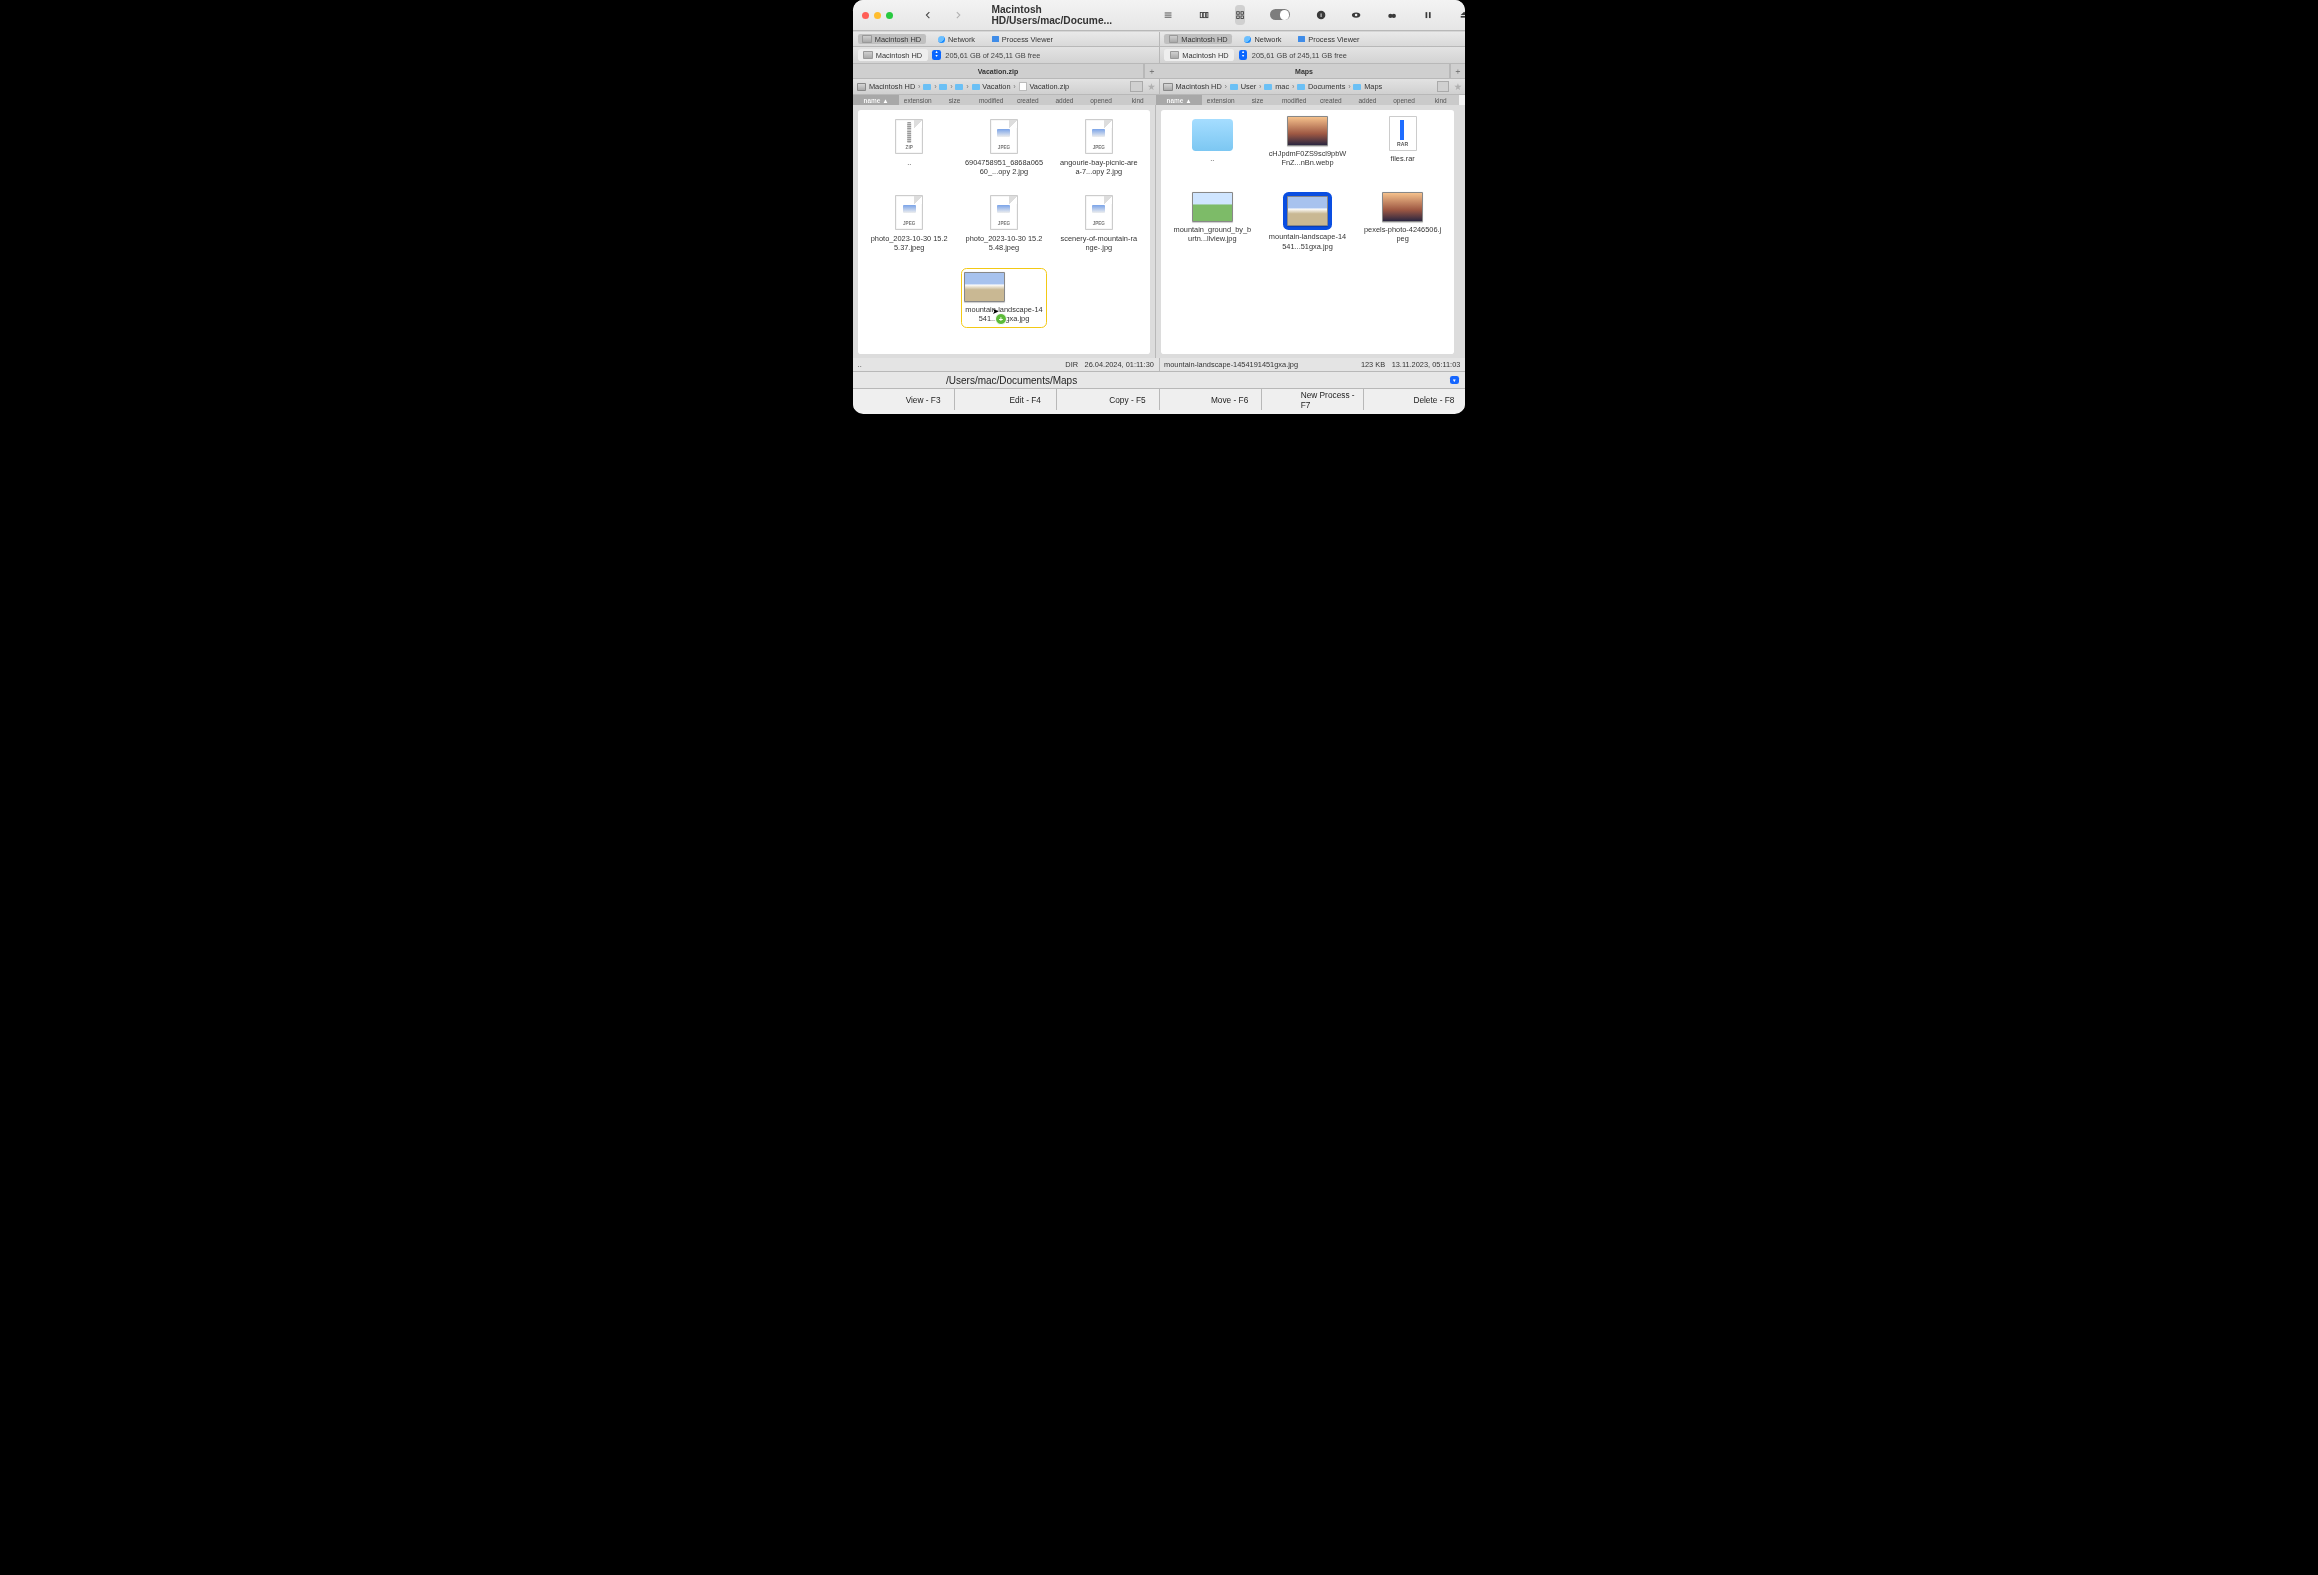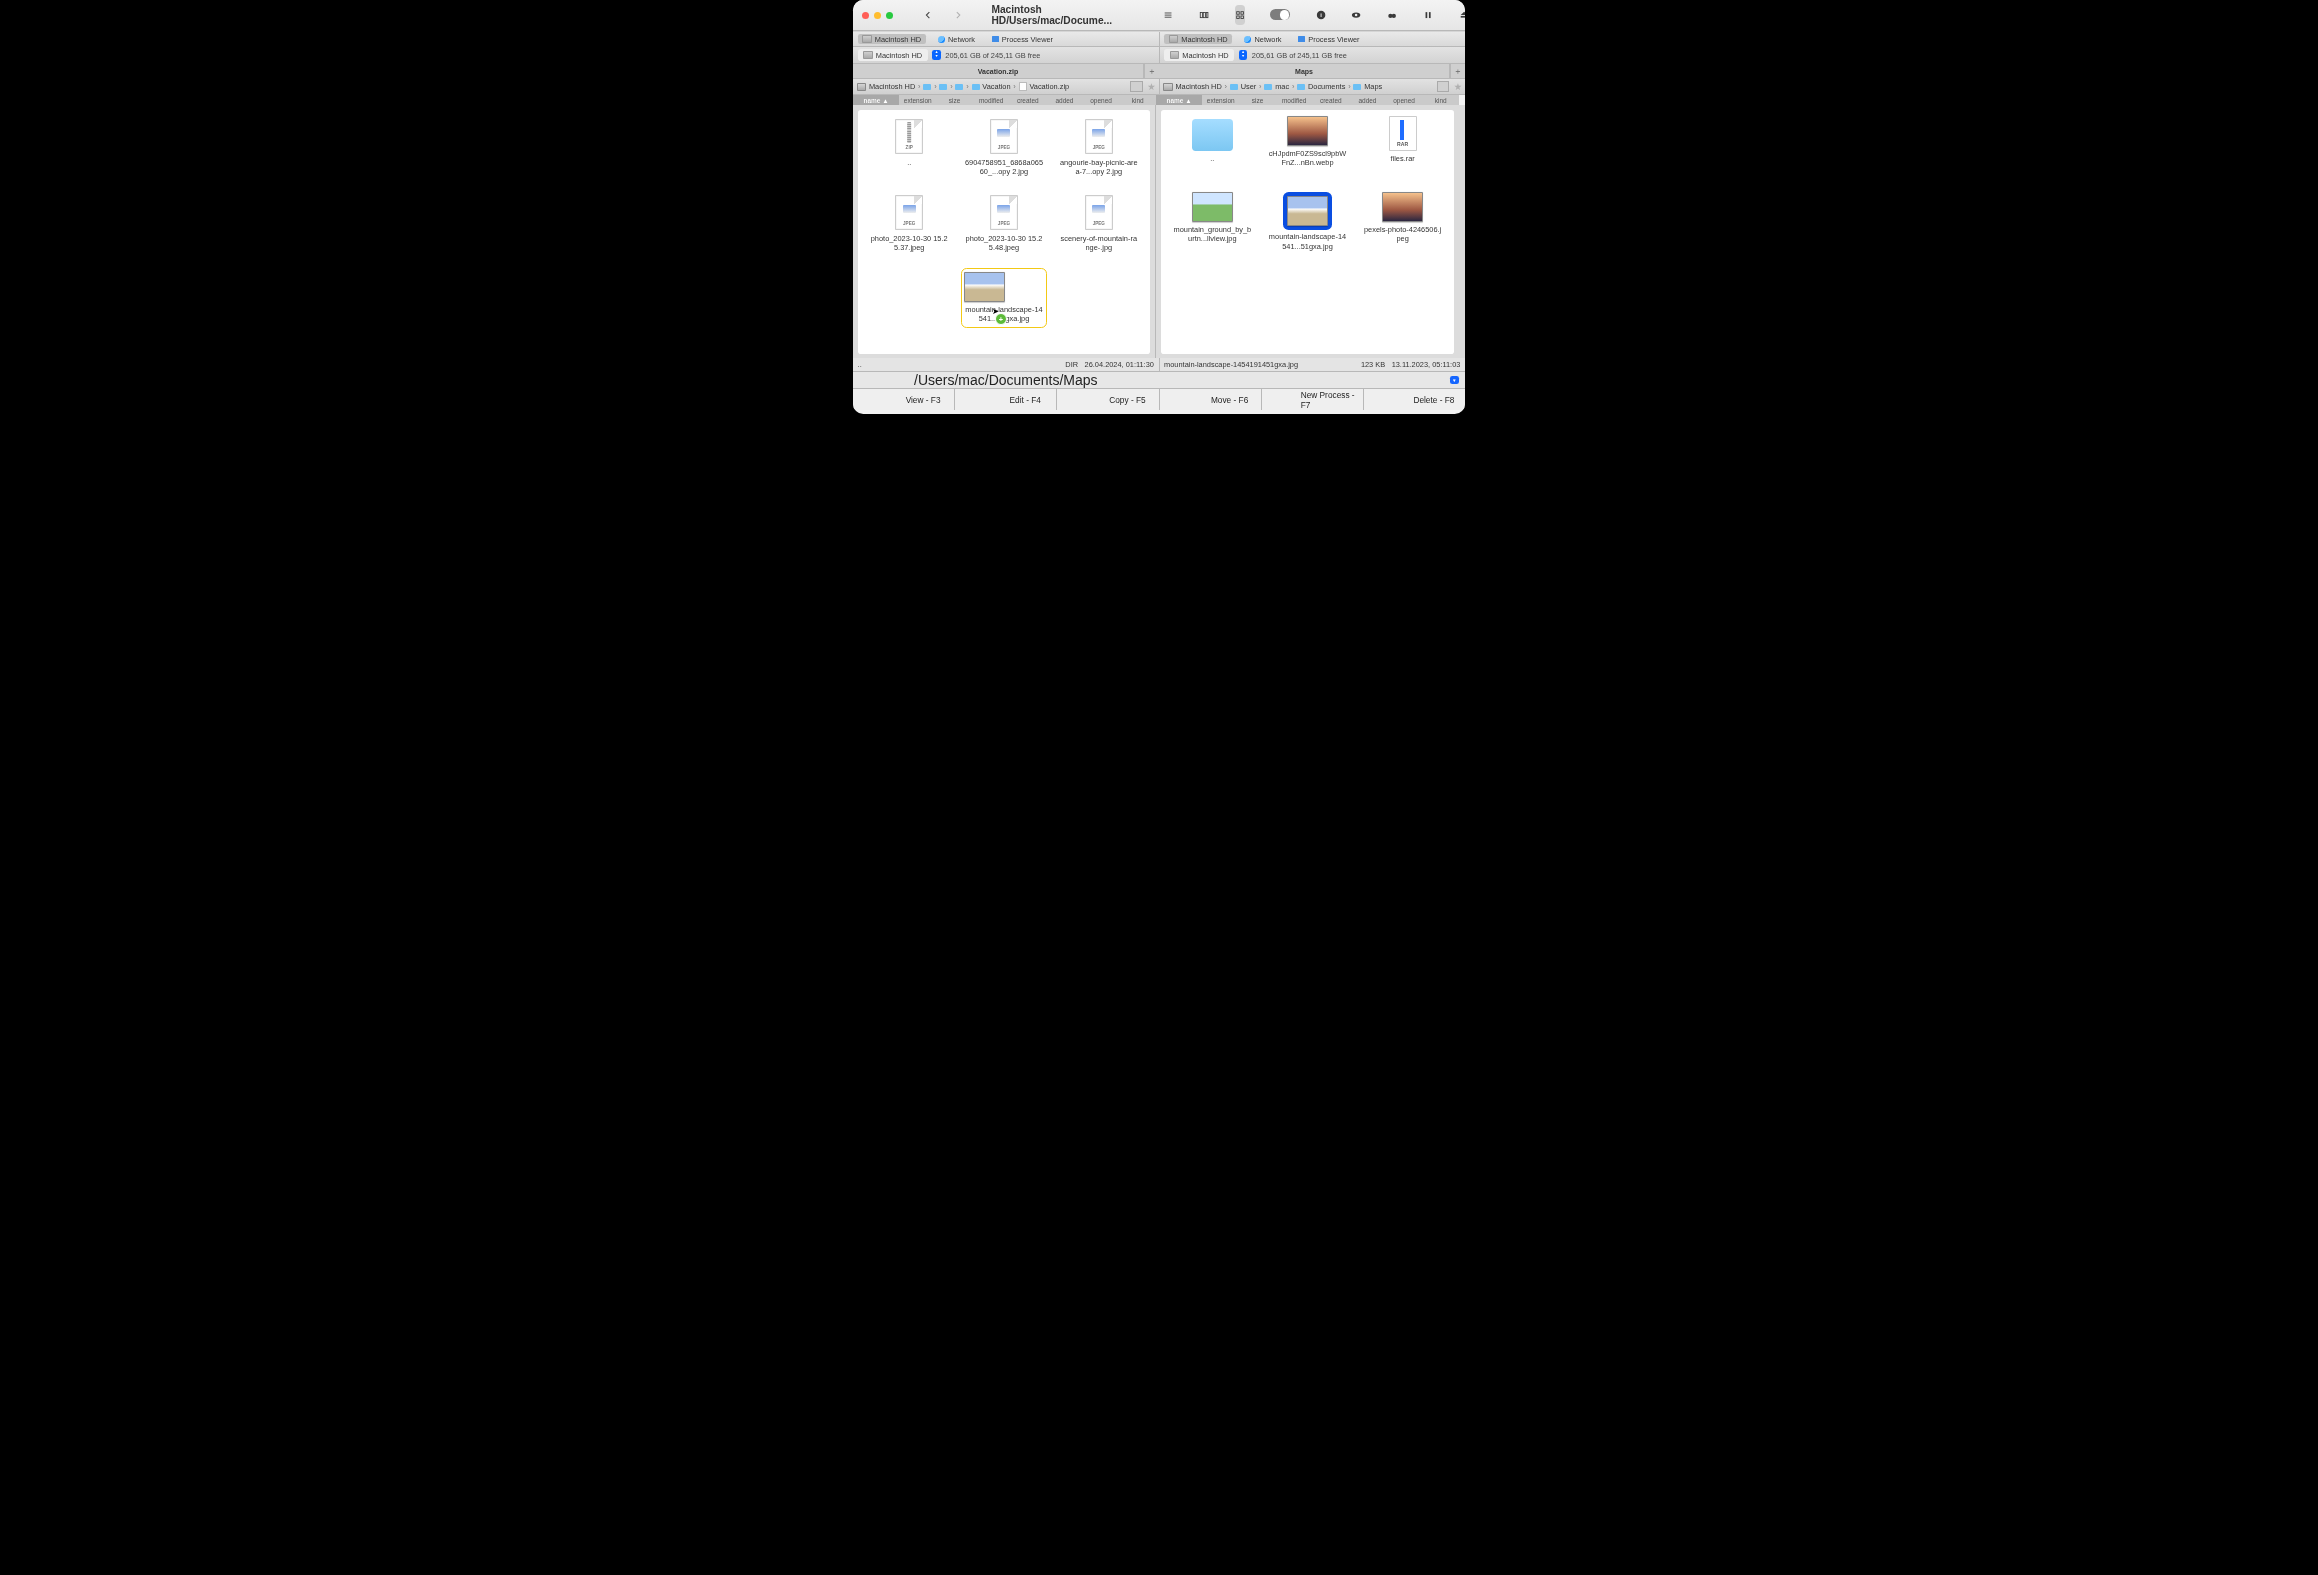--- a/index.html
+++ b/index.html
@@ -101,21 +101,21 @@
 .cursor-arrow{position:absolute;left:33px;top:38px;font-size:8.3px;color:#000;}
 
 
 #status-row{display:flex;height:13px;background:#e4e4e4;font-size:7.4px;color:#333;}
 .status-half{width:303px;display:flex;align-items:center;padding:0 4.6px;border-right:0.5px solid var(--border);}
 .status-half.right{border-right:none;}
 .push{margin-left:auto;}
 
 
 #path-row{height:16px;display:flex;align-items:center;background:#e7e7e7;border-top:0.5px solid var(--border);}
-#path-text{padding-left:61px;font-size:14px;color:#222;}
+#path-text{padding-left:93px;font-size:10px;color:#222;}
 #path-drop{width:8.3px;height:8.3px;border-radius:2.3px;background:#1566ff;margin-left:auto;margin-right:6.5px;color:#fff;font-size:4.6px;display:flex;align-items:center;justify-content:center;}
 
 
 #fkeys{display:flex;height:21.3px;background:#efefef;border-top:0.5px solid var(--border);}
 .fkey{flex:1;display:flex;align-items:center;justify-content:center;font-size:8.3px;color:#222;border-right:0.5px solid var(--border);padding-left:39px;}
 .fkey:last-child{border-right:none;text-align:right;}
 
 svg{width:10.2px;height:10.2px;}
 </style>
 </head>

